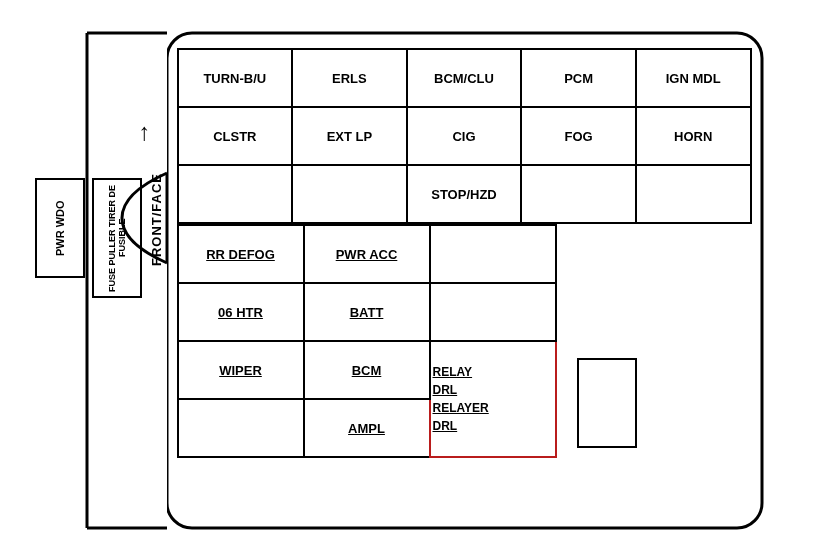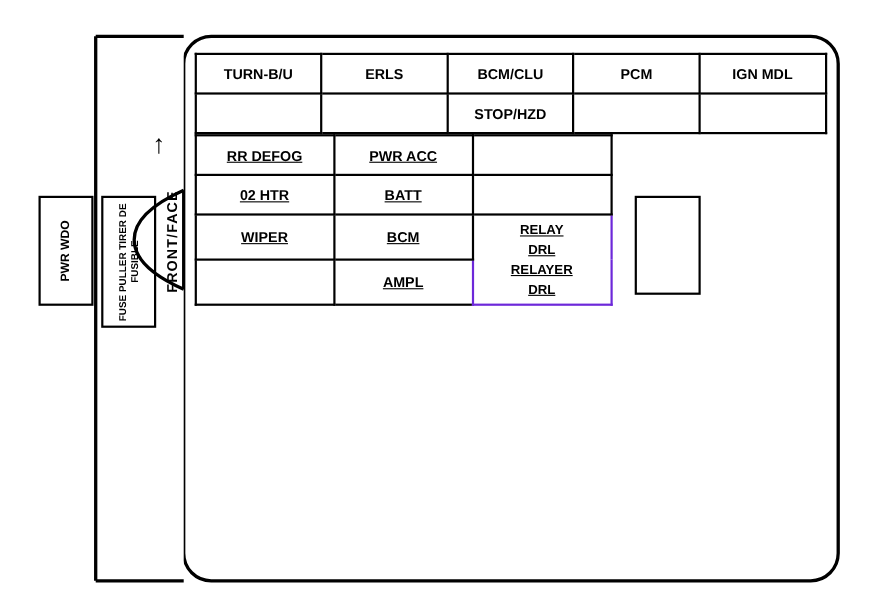--- a/index.html
+++ b/index.html
@@ -30,21 +30,21 @@
     }
     td {
       border: 2px solid #000;
       text-align: center;
       vertical-align: middle;
       font-size: 13px;
       font-weight: bold;
       padding: 4px 2px;
       min-width: 90px;
       min-height: 40px;
-      height: 36px;
+      height: 58px;
     }
     td.empty {
       border: 2px solid #000;
     }
     
     .pwr-wdo-box {
       position: absolute;
       left: 8px;
       top: 160px;
       width: 50px;
@@ -151,20 +151,27 @@
         <tr>
           <td>TURN-B/U</td>
           <td>ERLS</td>
           <td>BCM/CLU</td>
           <td>PCM</td>
           <td>IGN MDL</td>
         </tr>
 
 
 
+        <tr>
+          <td>CLSTR</td>
+          <td>EXT LP</td>
+          <td>CIG</td>
+          <td>FOG</td>
+          <td>HORN</td>
+        </tr>
 
         <tr>
           <td class="empty"></td>
           <td class="empty"></td>
           <td>STOP/HZD</td>
           <td class="empty"></td>
           <td class="empty"></td>
         </tr>
       </tbody>
     </table>
@@ -172,28 +179,28 @@
     <div style="display:flex; border-top: 0px;">
 
       <table style="border-collapse: collapse; width: 380px; flex-shrink:0;text-decoration:underline;">
         <tbody>
           <tr>
             <td style="width:190px;">RR DEFOG</td>
             <td style="width:190px;text-align:center;">PWR ACC</td>
             <td class="empty" style="width:190px; border: 2px solid #000;"></td>
           </tr>
           <tr>
-            <td>02 HTR</td>
+            <td>06 HTR</td>
             <td>BATT</td>
             <td class="empty" style="border: 2px solid #000;"></td>
           </tr>
           <tr>
             <td>WIPER</td>
             <td>BCM</td>
-            <td rowspan="2" style="border: 2px solid #6d28d9; text-align:center; vertical-align:middle; font-size:12px; font-weight:bold; line-height:1.5;">RELAY<br>DRL<br>RELAYER<br>DRL</td>
+            <td rowspan="2" style="border: 2px solid #b91c1c; text-align:left; vertical-align:middle; font-size:12px; font-weight:bold; line-height:1.5;">RELAY<br>DRL<br>RELAYER<br>DRL</td>
           </tr>
           <tr>
             <td class="empty"></td>
             <td>AMPL</td>
           </tr>
         </tbody>
       </table>
 
       <div style="display:flex; align-items: flex-end; padding: 10px 0 10px 10px;">
         <div class="small-box"></div>

